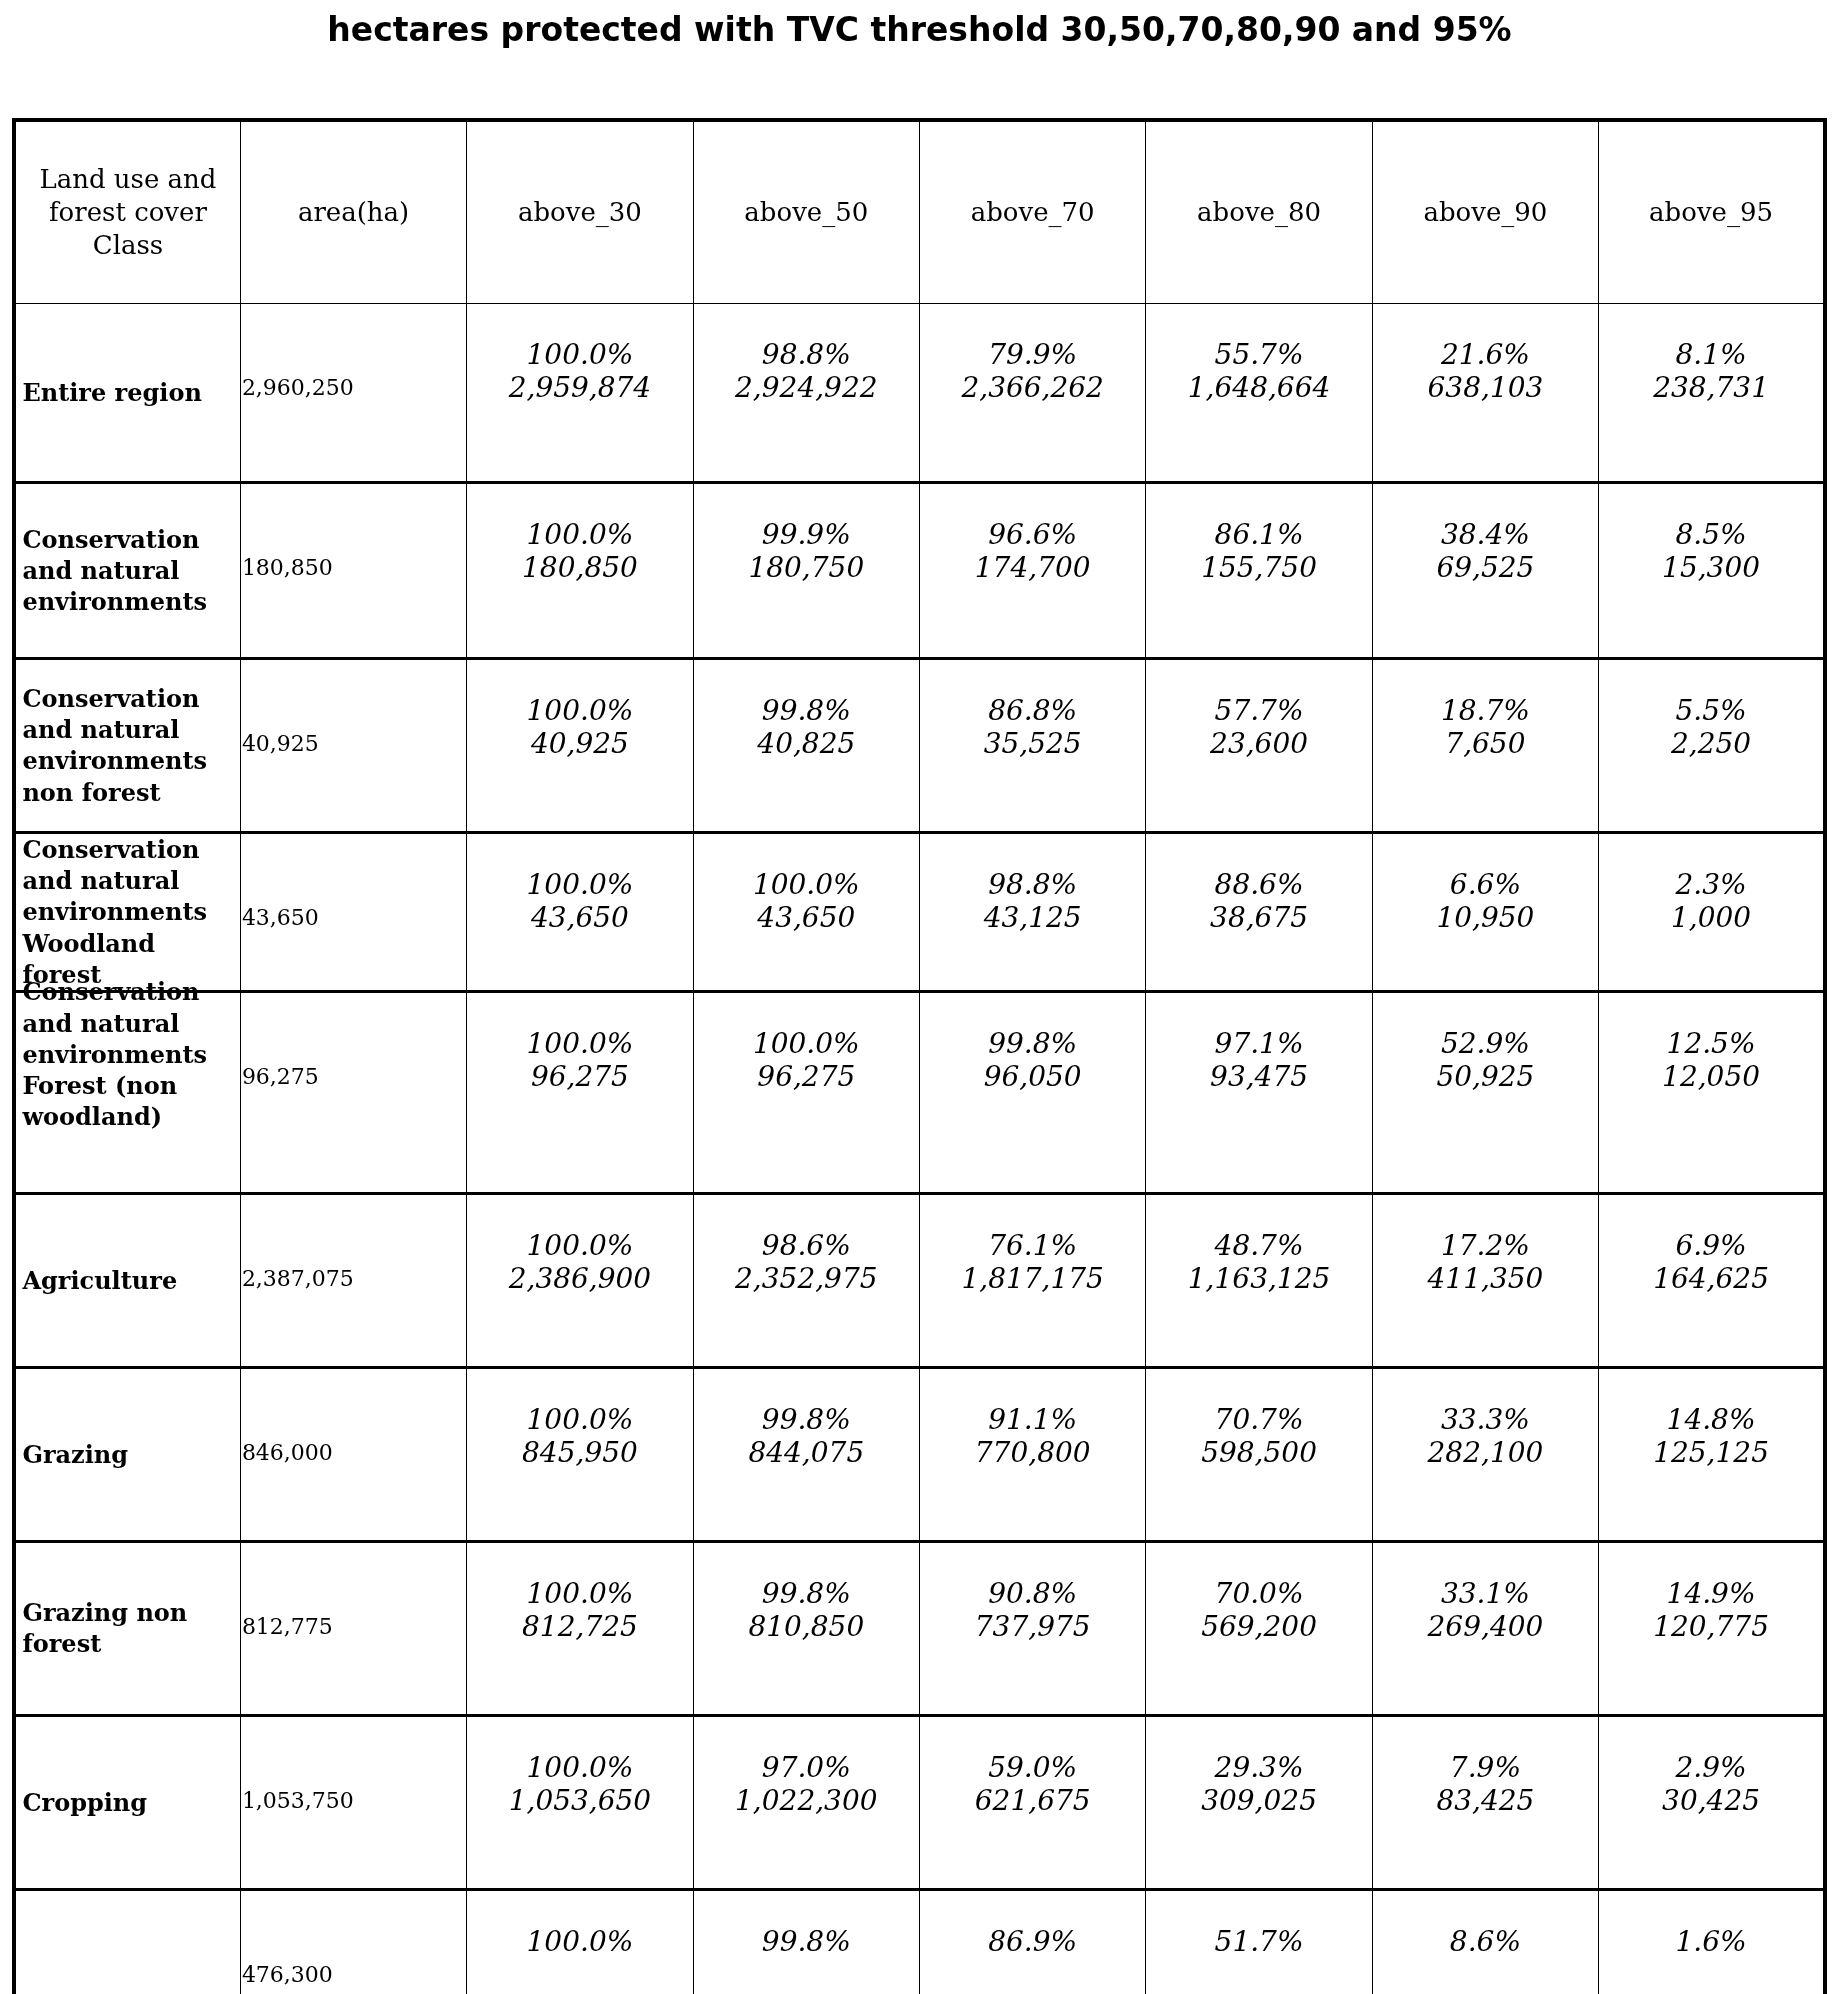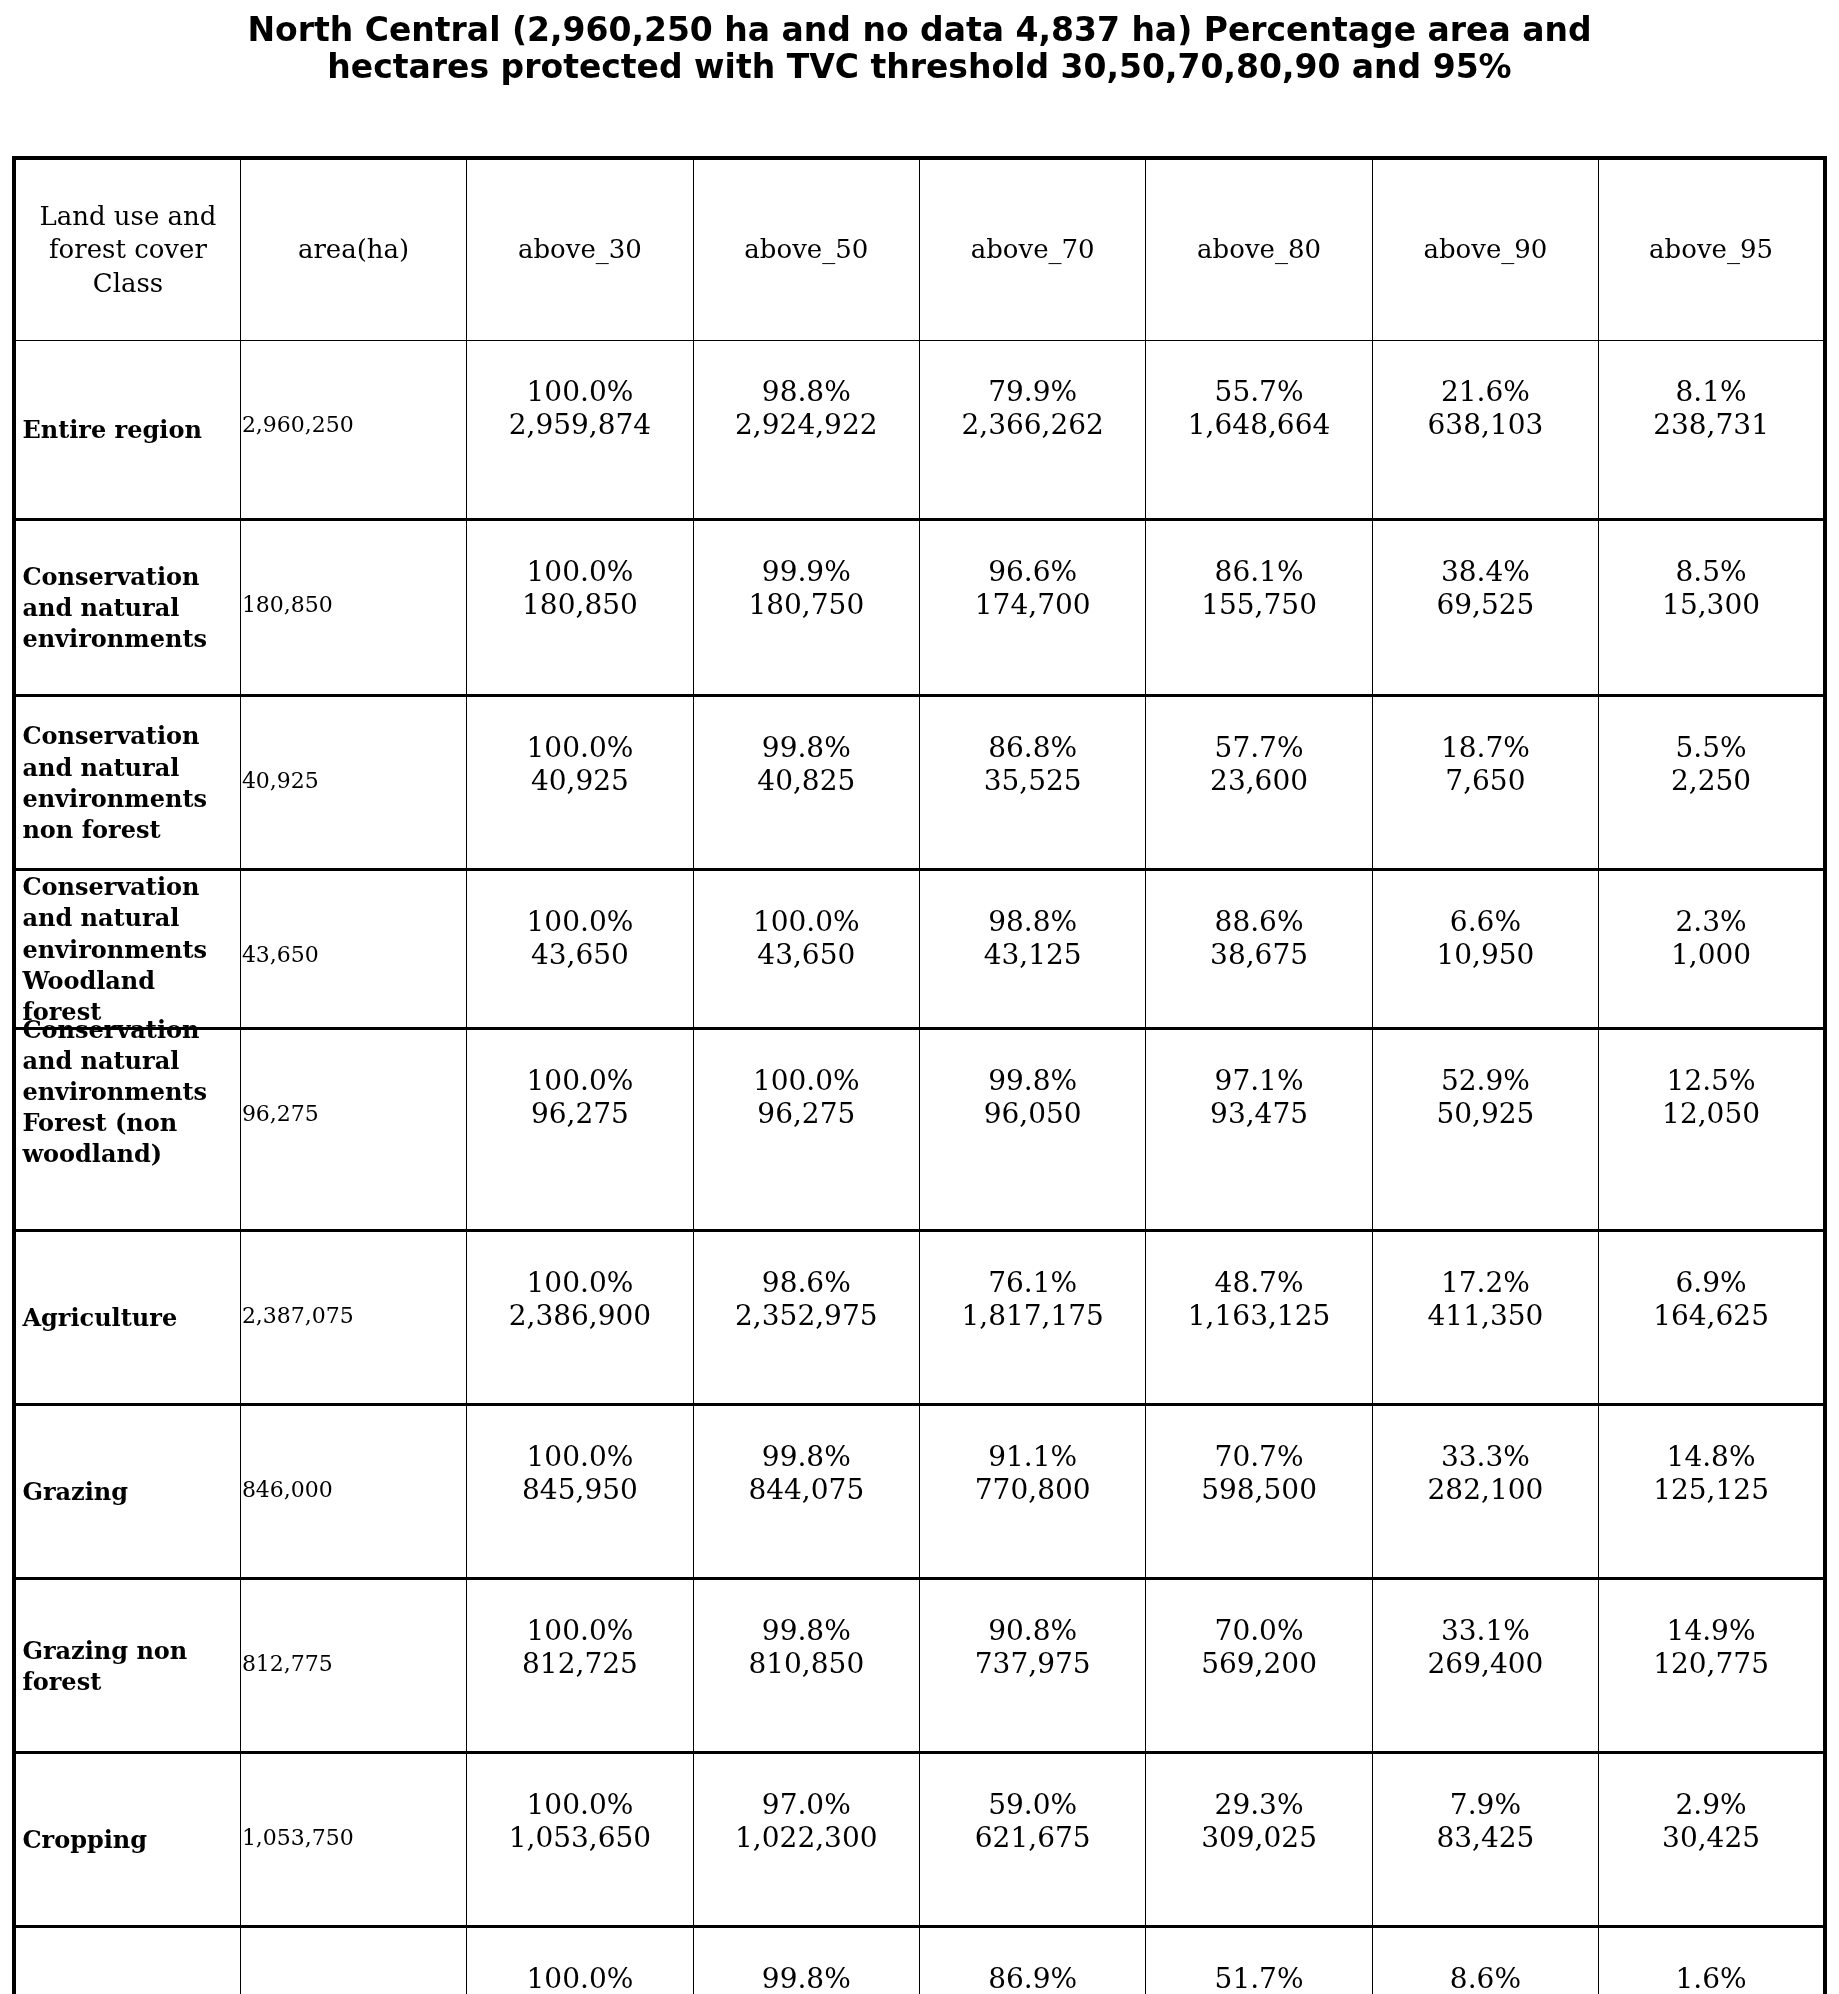--- a/index.html
+++ b/index.html
@@ -13,29 +13,28 @@
   table{table-layout:fixed;width:1815px;margin:70px auto 0 auto;border-collapse:collapse;
         border:4px solid #000;border-bottom:5.6px solid #000;}
   col{width:12.5%;}
   th,td{border-left:1.6px solid #000;border-right:1.6px solid #000;}
   thead th{border-bottom:1.6px solid #000;vertical-align:middle;text-align:center;
            font-weight:400;font-size:26px;line-height:1.28;padding:0 5.6px;}
   tbody td{border-top:1.6px solid #000;border-bottom:3.6px solid #000;}
   td.lbl{vertical-align:middle;text-align:left;font-weight:700;font-size:24px;
          line-height:1.3;padding:0 6.4px;}
   td.area{vertical-align:top;text-align:left;font-size:22px;padding-top:67px;line-height:33px;}
-  td.dat{vertical-align:top;text-align:center;font-size:28px;padding-top:34px;line-height:33px;}
+  td.dat{vertical-align:top;text-align:center;font-size:28px;padding-top:34px;line-height:33px;font-style:italic;}
   .pct,.val{line-height:33px;}
   tr.overflow-label .lbl-inner{position:relative;top:-38px;}
 </style>
 </head>
 <body>
 
 <div class="title">
-  <div>North Central (2,960,250 ha and no data 4,837 ha) Percentage area and</div>
   <div>hectares protected with TVC threshold 30,50,70,80,90 and 95%</div>
 </div>
 
 <table id="data-table">
   <colgroup>
     <col>
       <col>
       <col>
       <col>
       <col>

